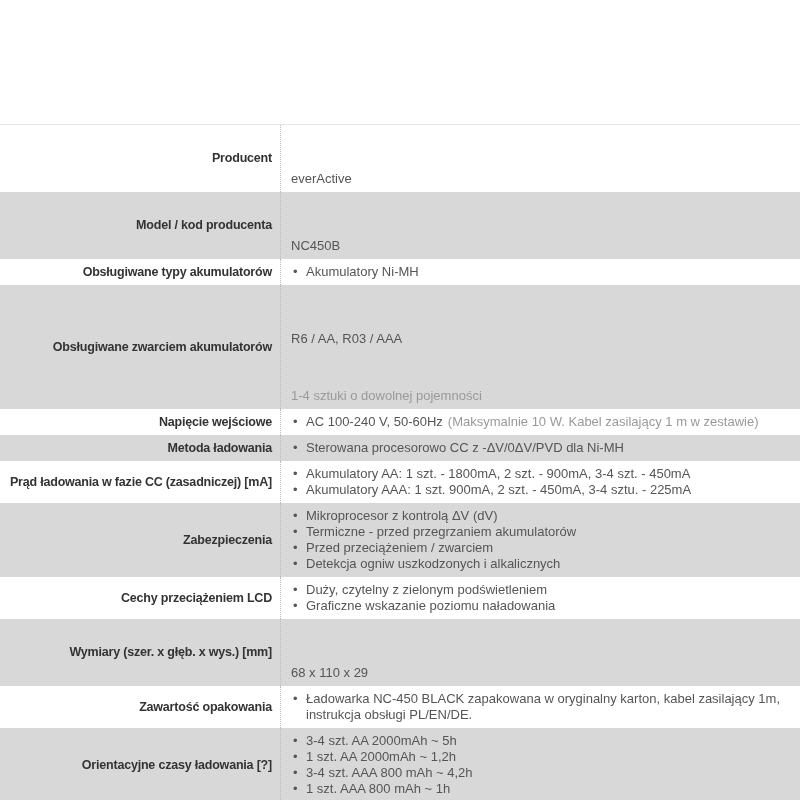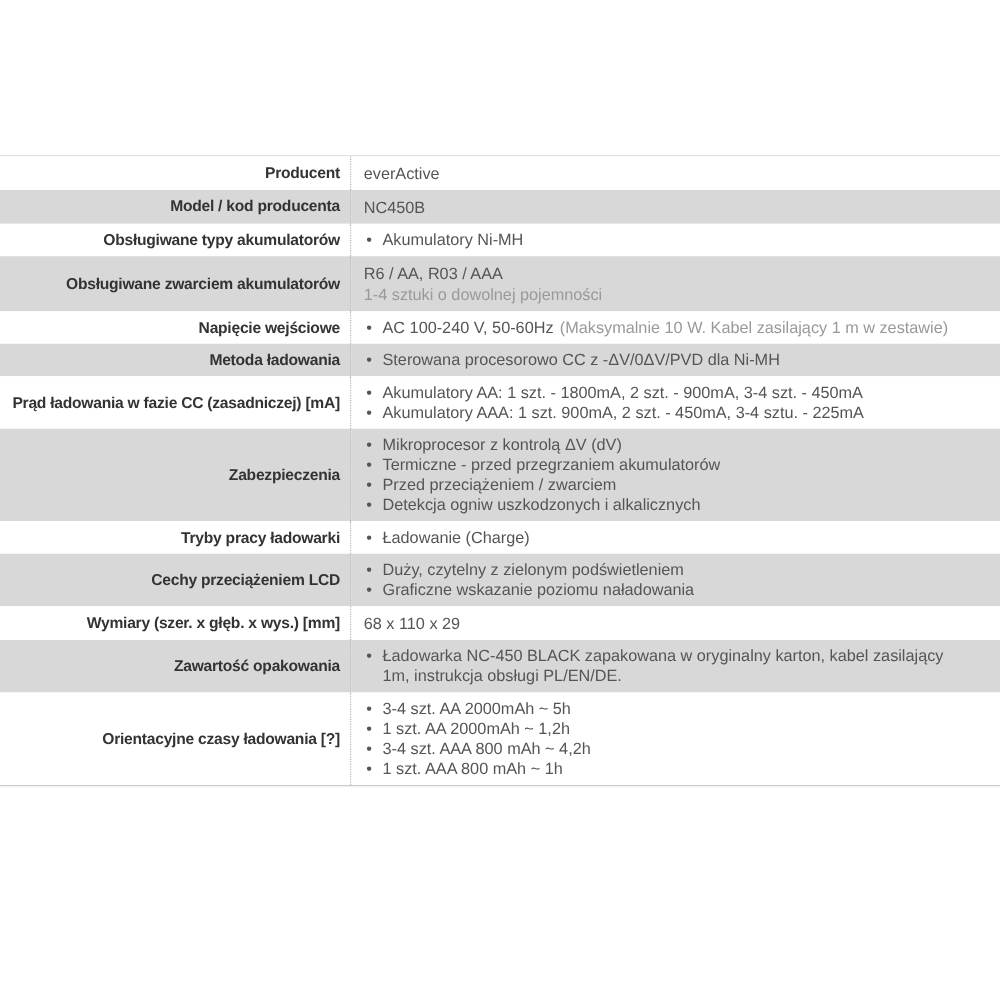--- a/index.html
+++ b/index.html
@@ -44,21 +44,21 @@
     letter-spacing: -0.2px;
     color: var(--label-text);
     line-height: 15px;
   }
   td.spec-value {
     border-left: 1px dotted var(--divider);
     padding: 5px 8px 5px 10px;
     vertical-align: middle;
     line-height: 17px;
   }
-  .value-line { line-height: 17px; }
+  .value-line { line-height: 17px; margin-top: 40px; }
   .value-line.muted { color: var(--muted-text); }
   ul.bullets {
     margin: 0; padding: 0;
     list-style: none;
   }
   ul.bullets li {
     position: relative;
     padding-left: 15px;
     line-height: 16px;
   }
@@ -135,28 +135,20 @@
           <td class="spec-value">
             <ul class="bullets">
               <li><span class="bullet-dot">•</span><span>Mikroprocesor z kontrolą ΔV (dV)</span></li>
               <li><span class="bullet-dot">•</span><span>Termiczne - przed przegrzaniem akumulatorów</span></li>
               <li><span class="bullet-dot">•</span><span>Przed przeciążeniem / zwarciem</span></li>
               <li><span class="bullet-dot">•</span><span>Detekcja ogniw uszkodzonych i alkalicznych</span></li>
             </ul>
           </td>
         </tr>
         <tr>
-          <th class="spec-label">Tryby pracy ładowarki</th>
-          <td class="spec-value">
-            <ul class="bullets">
-              <li><span class="bullet-dot">•</span><span>Ładowanie (Charge)</span></li>
-            </ul>
-          </td>
-        </tr>
-        <tr>
           <th class="spec-label">Cechy przeciążeniem LCD</th>
           <td class="spec-value">
             <ul class="bullets">
               <li><span class="bullet-dot">•</span><span>Duży, czytelny z zielonym podświetleniem</span></li>
               <li><span class="bullet-dot">•</span><span>Graficzne wskazanie poziomu naładowania</span></li>
             </ul>
           </td>
         </tr>
         <tr>
           <th class="spec-label">Wymiary (szer. x głęb. x wys.) [mm]</th>

